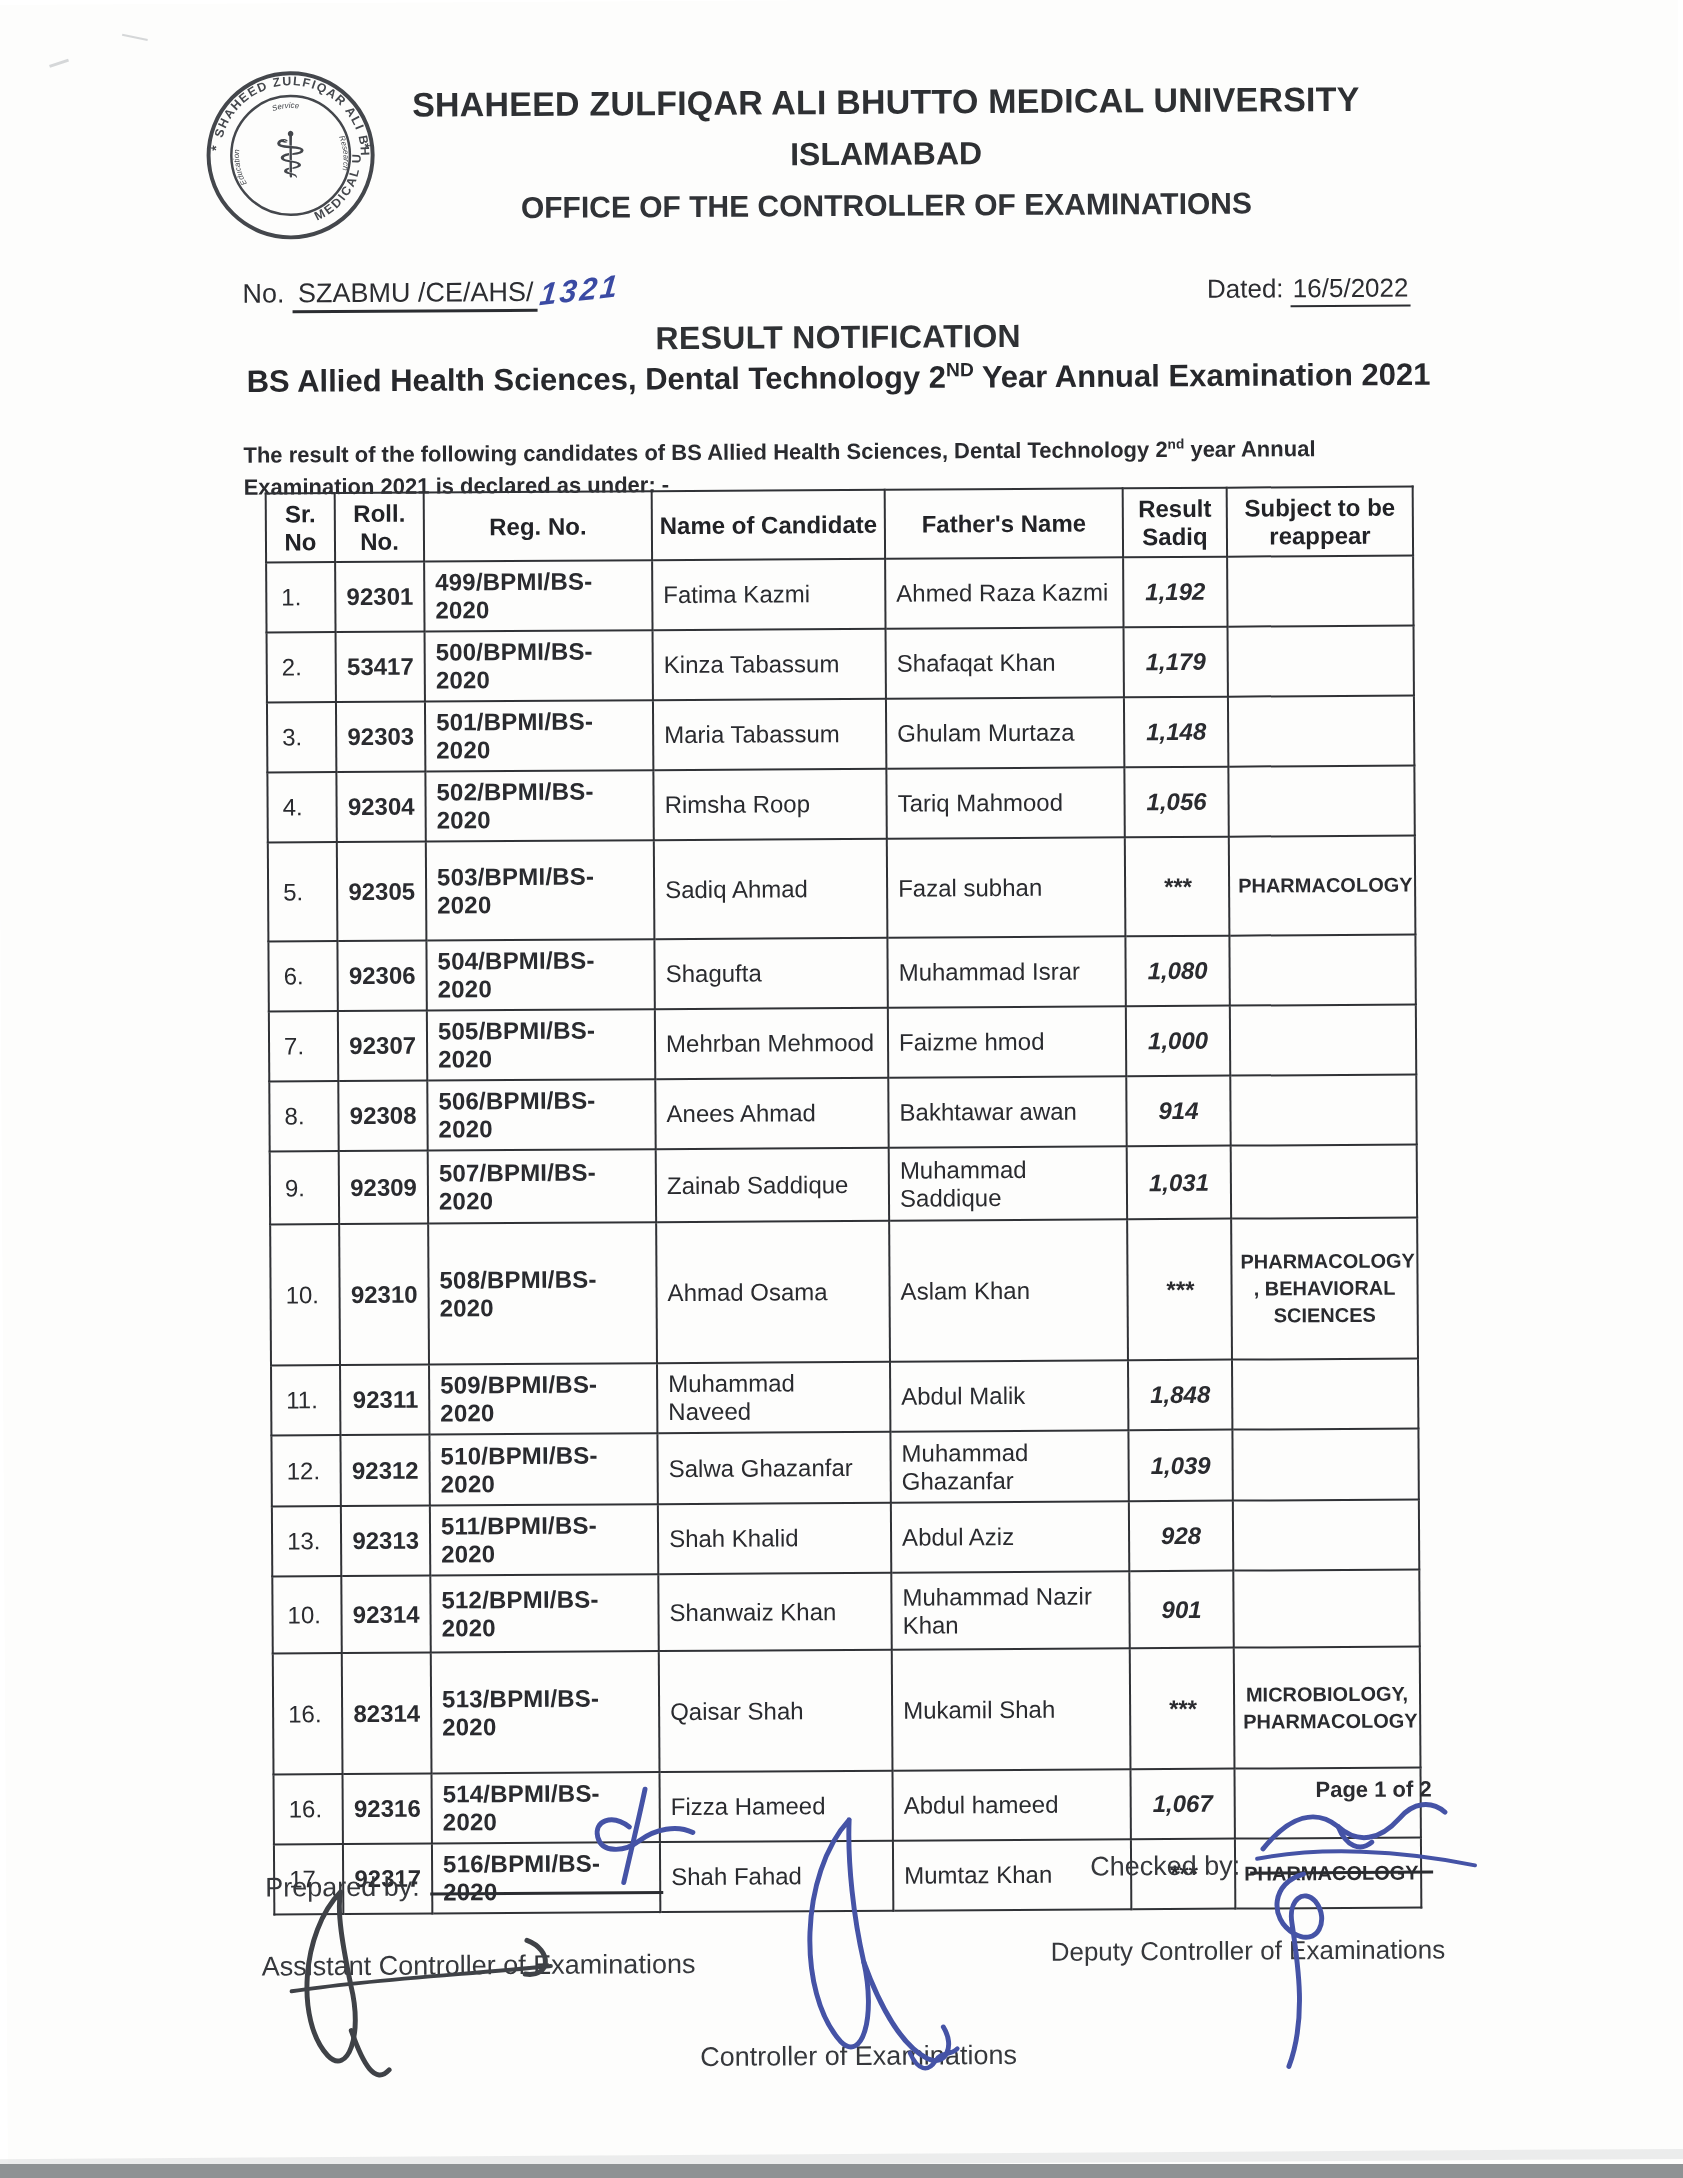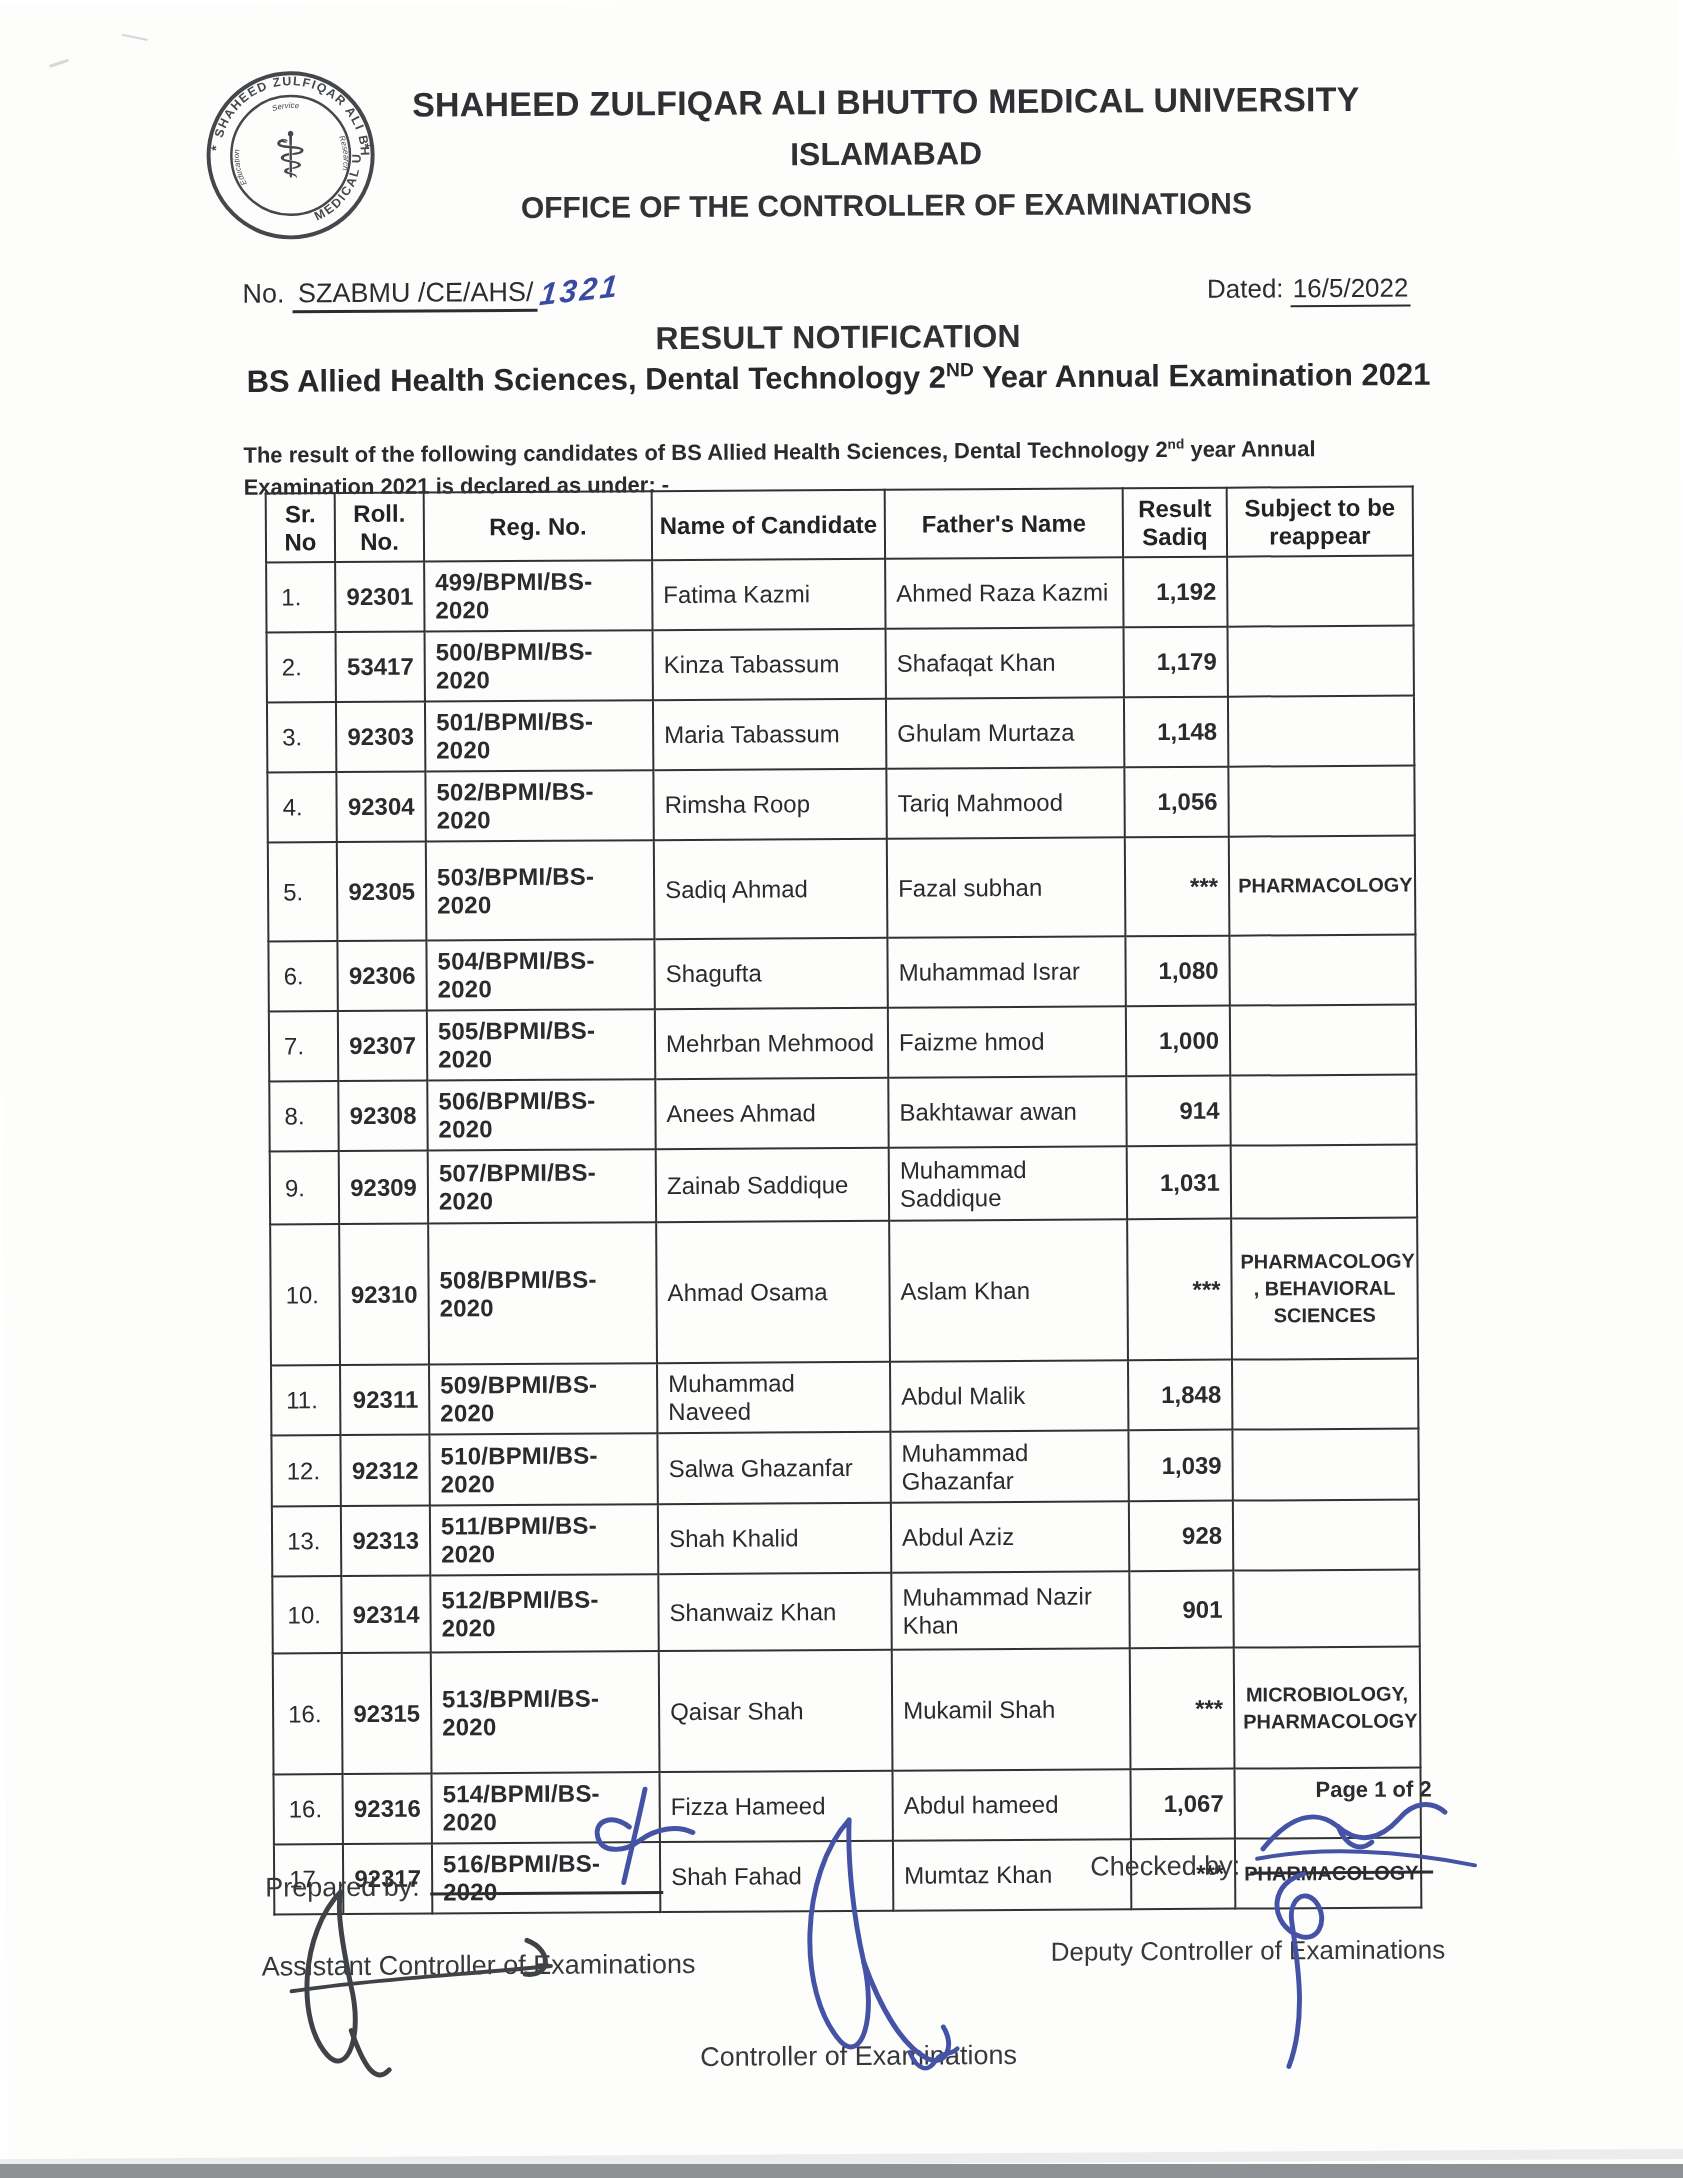--- a/index.html
+++ b/index.html
@@ -43,21 +43,21 @@
   
   table.results { position:absolute; left:267px; top:489px; width:1146px; border-collapse:collapse; table-layout:fixed; }
   .results th, .results td { border:2px solid #303236; vertical-align:middle; }
   .results thead th { font-size:24px; font-weight:700; text-align:center; padding:6px 4px; height:69px; line-height:1.15; color:#222327; }
   .results td { font-size:24px; padding:6px 10px; color:#2a2b2f; }
   td.c-sr      { text-align:left; padding-left:14px; }
   td.c-roll    { text-align:right; font-weight:700; }
   td.c-reg     { text-align:left; font-weight:700; letter-spacing:0.2px; }
   td.c-name    { text-align:left; }
   td.c-father  { text-align:left; }
-  td.c-result  { text-align:right; font-weight:700; }
+  td.c-result  { text-align:center; font-weight:700;font-style:italic; }
   td.c-reappear{ text-align:center; font-weight:700; font-size:20px; line-height:1.35; padding:4px 8px; }
   tbody tr { height:57px; }
   tbody tr:nth-child(5)  { height:99px; }
   tbody tr:nth-child(9)  { height:73px;  }
   tbody tr:nth-child(10) { height:141px; }
   tbody tr:nth-child(12) { height:71px;  }
   tbody tr:nth-child(14) { height:77px;  }
   tbody tr:nth-child(15) { height:121px; }
   tbody tr:nth-child(17) { height:59px;  }
   
@@ -289,21 +289,21 @@
           <td class="c-sr">10.</td>
           <td class="c-roll">92314</td>
           <td class="c-reg">512/BPMI/BS-2020</td>
           <td class="c-name">Shanwaiz Khan</td>
           <td class="c-father">Muhammad Nazir Khan</td>
           <td class="c-result">901</td>
           <td class="c-reappear"></td>
         </tr>
         <tr>
           <td class="c-sr">16.</td>
-          <td class="c-roll">92315</td>
+          <td class="c-roll">82314</td>
           <td class="c-reg">513/BPMI/BS-2020</td>
           <td class="c-name">Qaisar Shah</td>
           <td class="c-father">Mukamil Shah</td>
           <td class="c-result">***</td>
           <td class="c-reappear">MICROBIOLOGY, PHARMACOLOGY</td>
         </tr>
         <tr>
           <td class="c-sr">16.</td>
           <td class="c-roll">92316</td>
           <td class="c-reg">514/BPMI/BS-2020</td>

